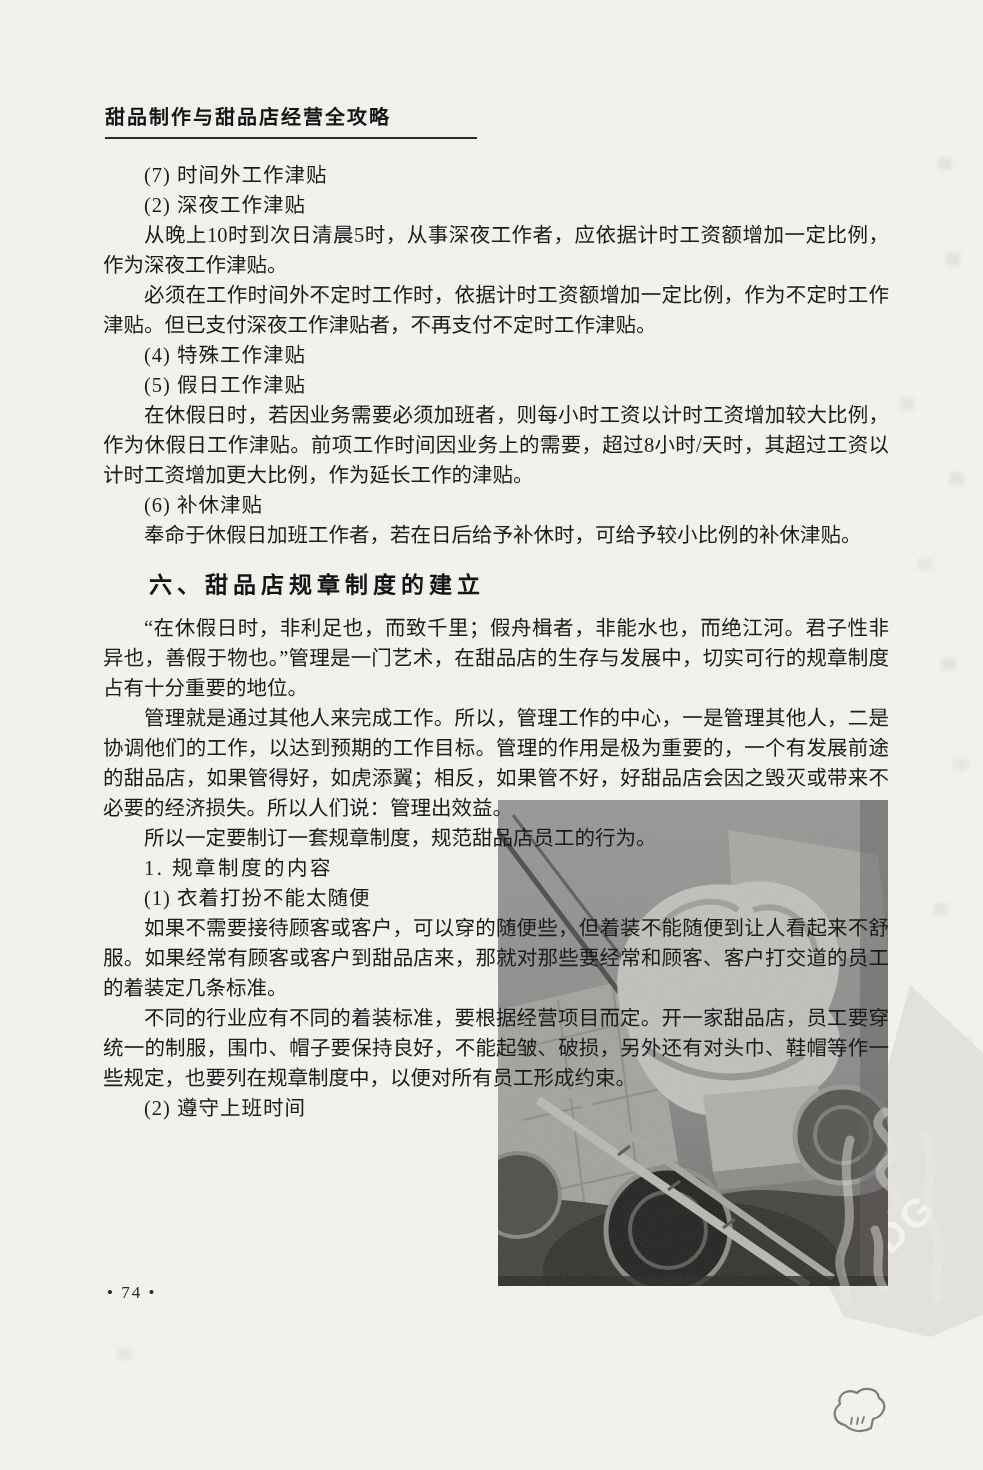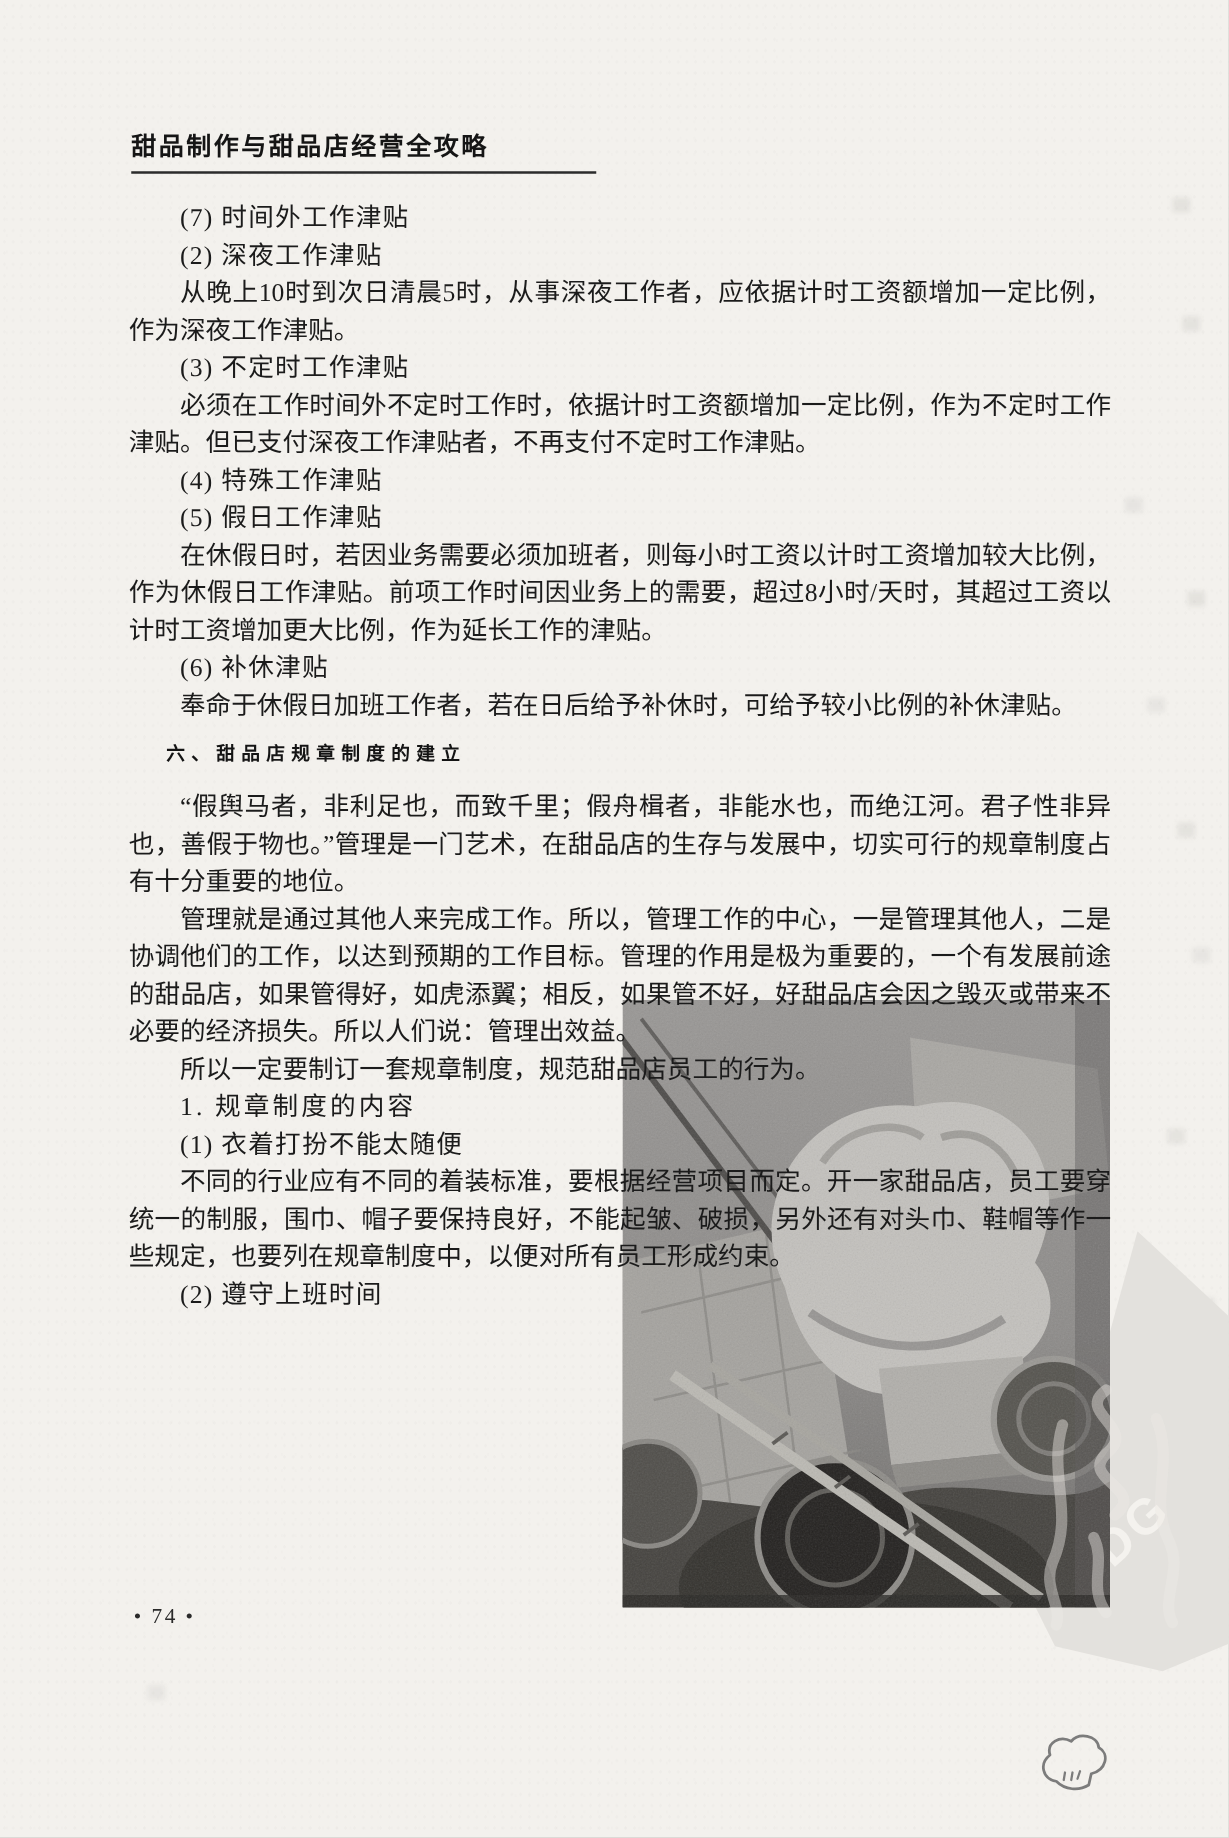--- a/index.html
+++ b/index.html
@@ -29,22 +29,22 @@
     position:absolute;left:103px;top:160px;width:786px;
     font-size:20.5px;line-height:30px;color:#1b1b1b;
     text-align:justify;text-justify:inter-ideograph;
     z-index:5;
   }
   .blk{margin:0;}
   .paragraph{text-indent:2em;}
   .item-heading{text-indent:2em;letter-spacing:1px;}
   .sub-heading{text-indent:2em;letter-spacing:2.5px;}
   .section-heading{
-    text-indent:2em;font-size:15px;line-height:32px;
-    font-weight:600;letter-spacing:5px;margin:8px 0 11px 0;color:#141414;
+    text-indent:2em;font-size:23px;line-height:32px;
+    font-weight:600;letter-spacing:5px;margin:20px 0 11px 0;color:#141414;
   }
   
   .page-number{
     position:absolute;left:107px;top:1283px;
     font-size:17px;letter-spacing:2px;color:#2a2a2a;z-index:5;
   }
   
   .inset-photo{
     position:absolute;left:498px;top:800px;width:390px;height:486px;
     z-index:2;
@@ -165,32 +165,32 @@
     </g>
   </svg>
 
   <div class="book-title">甜品制作与甜品店经营全攻略</div>
   <div class="header-rule"></div>
 
   <div class="text-column">
       <div class="blk item-heading">(7) 时间外工作津贴</div>
       <div class="blk item-heading">(2) 深夜工作津贴</div>
       <div class="blk paragraph">从晚上10时到次日清晨5时，从事深夜工作者，应依据计时工资额增加一定比例，作为深夜工作津贴。</div>
-      <div class="blk item-heading">(3) 不定时工作津贴</div>
       <div class="blk paragraph">必须在工作时间外不定时工作时，依据计时工资额增加一定比例，作为不定时工作津贴。但已支付深夜工作津贴者，不再支付不定时工作津贴。</div>
       <div class="blk item-heading">(4) 特殊工作津贴</div>
       <div class="blk item-heading">(5) 假日工作津贴</div>
       <div class="blk paragraph">在休假日时，若因业务需要必须加班者，则每小时工资以计时工资增加较大比例，作为休假日工作津贴。前项工作时间因业务上的需要，超过8小时/天时，其超过工资以计时工资增加更大比例，作为延长工作的津贴。</div>
       <div class="blk item-heading">(6) 补休津贴</div>
       <div class="blk paragraph">奉命于休假日加班工作者，若在日后给予补休时，可给予较小比例的补休津贴。</div>
       <div class="blk section-heading">六、甜品店规章制度的建立</div>
-      <div class="blk paragraph">“假舆马者，非利足也，而致千里；假舟楫者，非能水也，而绝江河。君子性非异也，善假于物也。”管理是一门艺术，在甜品店的生存与发展中，切实可行的规章制度占有十分重要的地位。</div>
+      <div class="blk paragraph">“在休假日时，非利足也，而致千里；假舟楫者，非能水也，而绝江河。君子性非异也，善假于物也。”管理是一门艺术，在甜品店的生存与发展中，切实可行的规章制度占有十分重要的地位。</div>
       <div class="blk paragraph">管理就是通过其他人来完成工作。所以，管理工作的中心，一是管理其他人，二是协调他们的工作，以达到预期的工作目标。管理的作用是极为重要的，一个有发展前途的甜品店，如果管得好，如虎添翼；相反，如果管不好，好甜品店会因之毁灭或带来不必要的经济损失。所以人们说：管理出效益。</div>
       <div class="blk paragraph">所以一定要制订一套规章制度，规范甜品店员工的行为。</div>
       <div class="blk sub-heading">1. 规章制度的内容</div>
       <div class="blk item-heading">(1) 衣着打扮不能太随便</div>
+      <div class="blk paragraph">如果不需要接待顾客或客户，可以穿的随便些，但着装不能随便到让人看起来不舒服。如果经常有顾客或客户到甜品店来，那就对那些要经常和顾客、客户打交道的员工的着装定几条标准。</div>
       <div class="blk paragraph">不同的行业应有不同的着装标准，要根据经营项目而定。开一家甜品店，员工要穿统一的制服，围巾、帽子要保持良好，不能起皱、破损，另外还有对头巾、鞋帽等作一些规定，也要列在规章制度中，以便对所有员工形成约束。</div>
       <div class="blk item-heading">(2) 遵守上班时间</div>
     </div>
 
   <div class="page-number">• 74 •</div>
 
 </div>
 
 </body></html>

